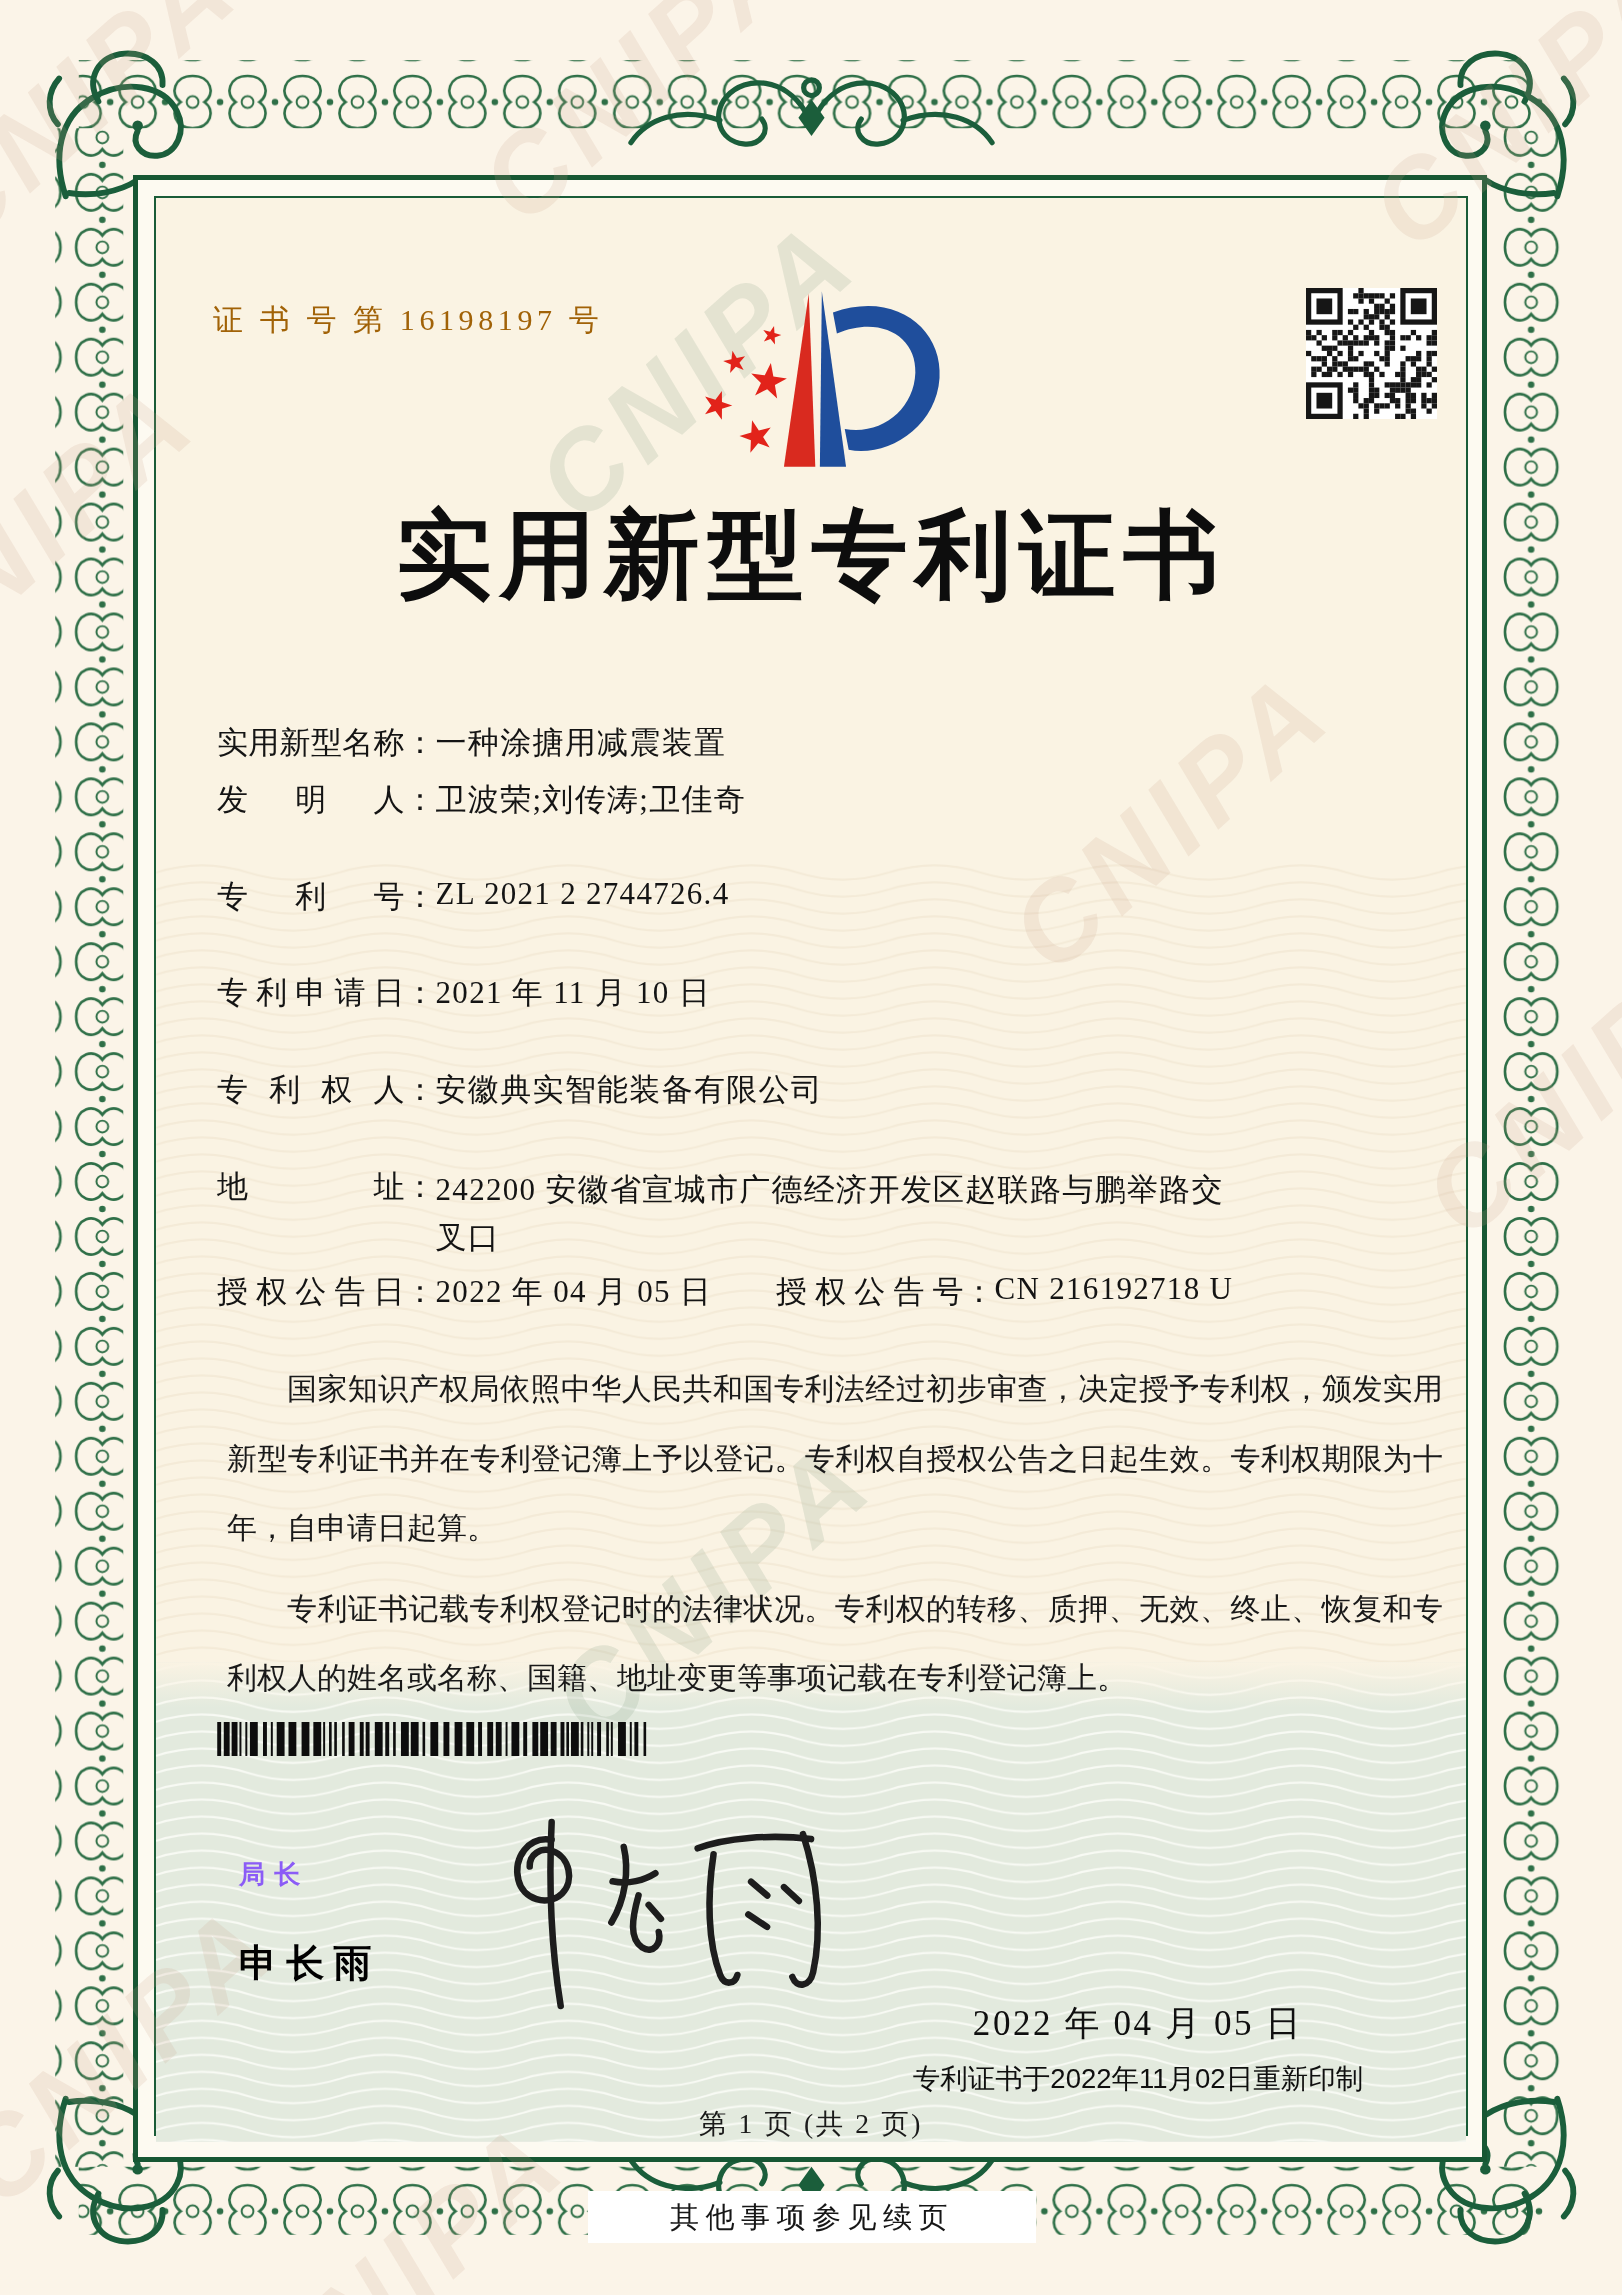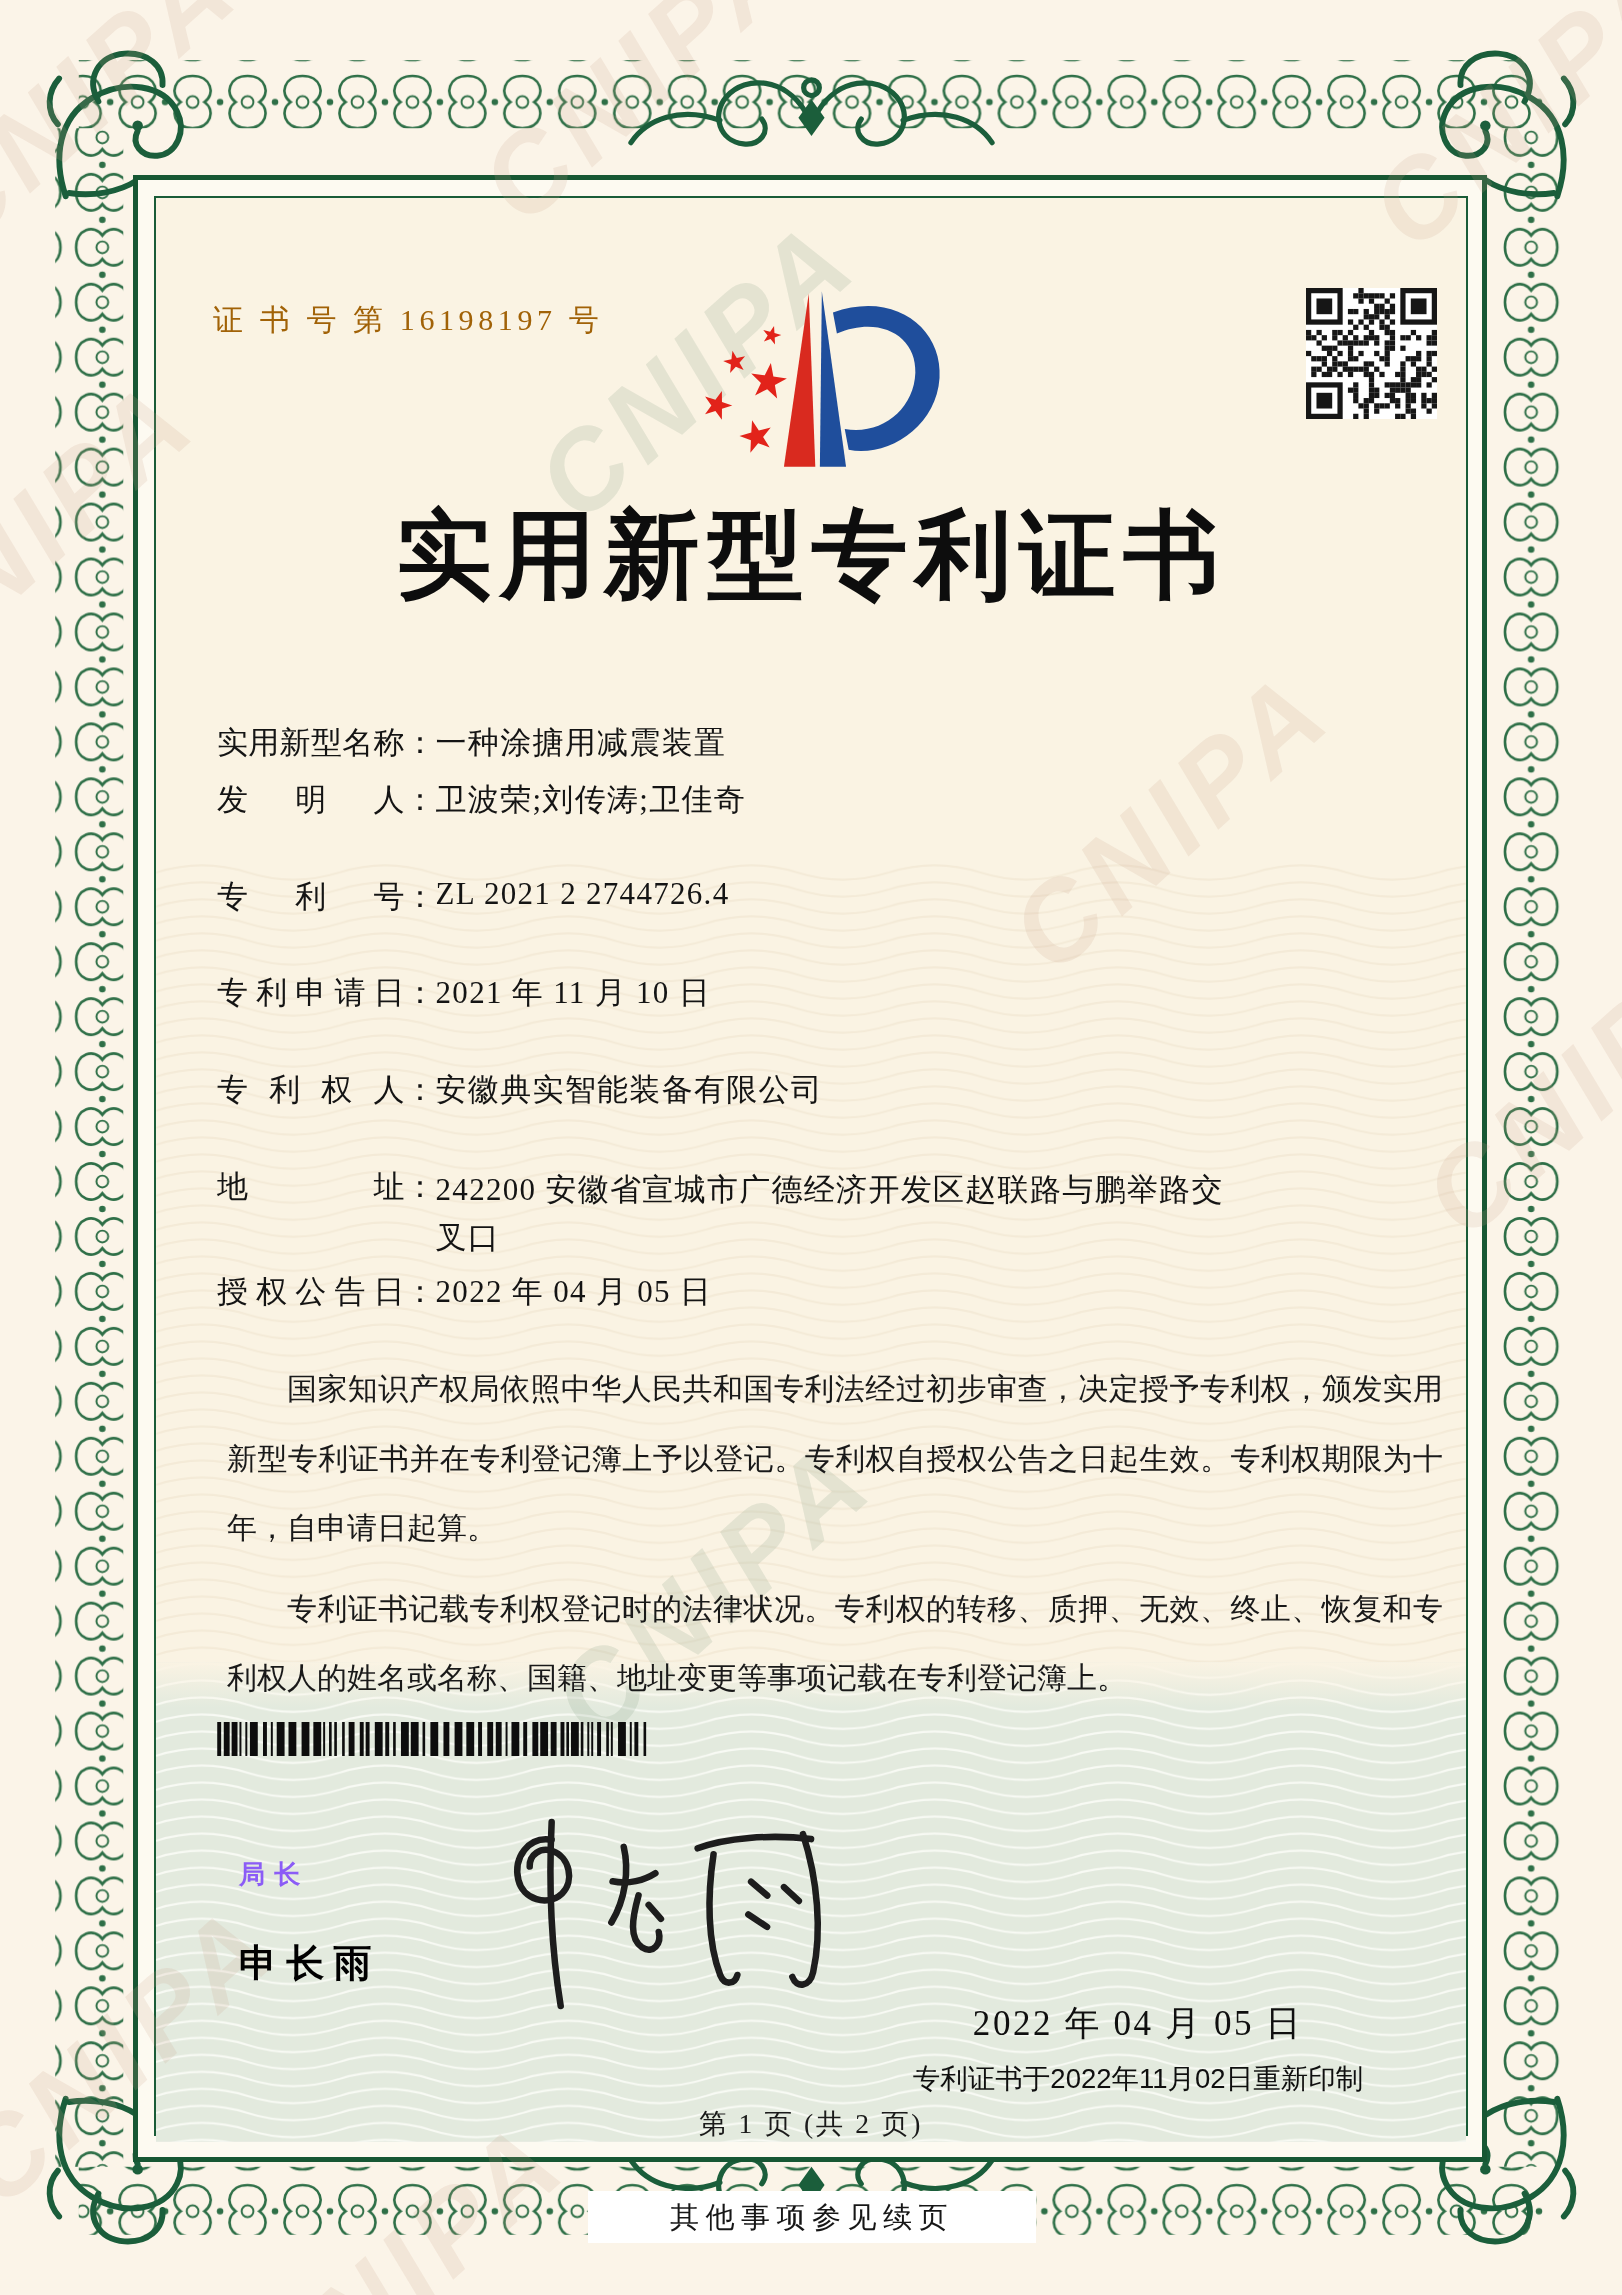--- a/index.html
+++ b/index.html
@@ -363,20 +363,23 @@
   <span class="flabel">专利申请日</span><span class="fcolon">：</span><span class="fvalue">2021 年 11 月 10 日</span>
 </div>
 <div class="frow abs content" style="top:1069px">
   <span class="flabel">专利权人</span><span class="fcolon">：</span><span class="fvalue">安徽典实智能装备有限公司</span>
 </div>
 <div class="frow abs content" style="top:1166px">
   <span class="flabel">地址</span><span class="fcolon">：</span><span class="fvalue wrap">242200 安徽省宣城市广德经济开发区赵联路与鹏举路交叉口</span>
 </div>
 <div class="frow abs content" style="top:1271px">
   <span class="flabel">授权公告日</span><span class="fcolon">：</span><span class="fvalue">2022 年 04 月 05 日</span>
+  <span class="pair2">
+    <span class="flabel">授权公告号</span><span class="fcolon">：</span><span class="fvalue">CN 216192718 U</span>
+  </span>
 </div>
 
 <div id="paras" class="abs content">
   <p>国家知识产权局依照中华人民共和国专利法经过初步审查，决定授予专利权，颁发实用新型专利证书并在专利登记簿上予以登记。专利权自授权公告之日起生效。专利权期限为十年，自申请日起算。</p>
   <p>专利证书记载专利权登记时的法律状况。专利权的转移、质押、无效、终止、恢复和专利权人的姓名或名称、国籍、地址变更等事项记载在专利登记簿上。</p>
 </div>
 
 <svg id="bcsvg" class="abs content" style="left:217px;top:1722px" width="432" height="34" viewBox="0 0 660 52">
     <rect x="0" y="0" width="6" height="52" fill="#0d0d0d"></rect>
     <rect x="10" y="0" width="9" height="52" fill="#0d0d0d"></rect>

